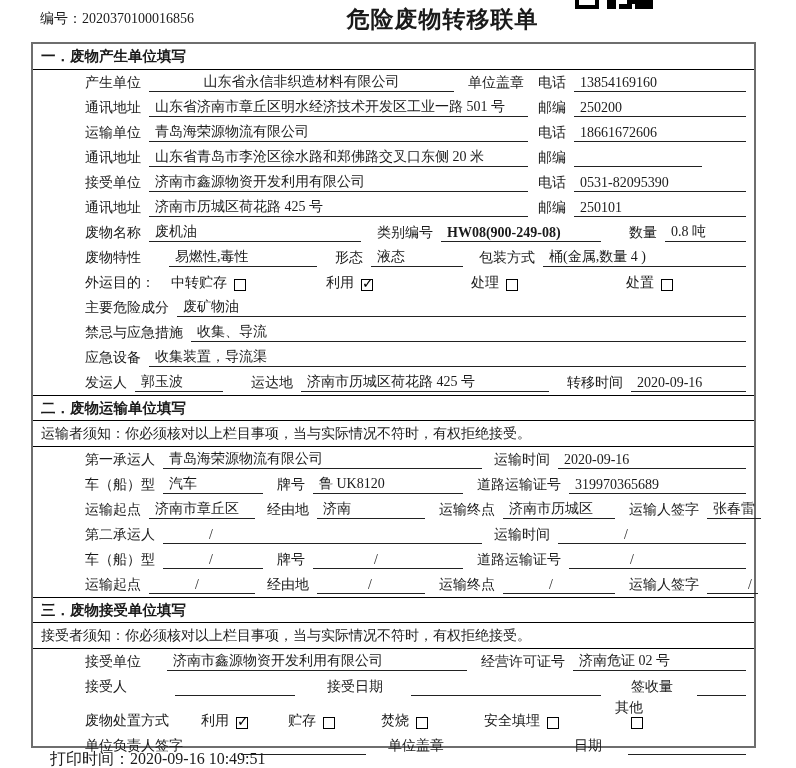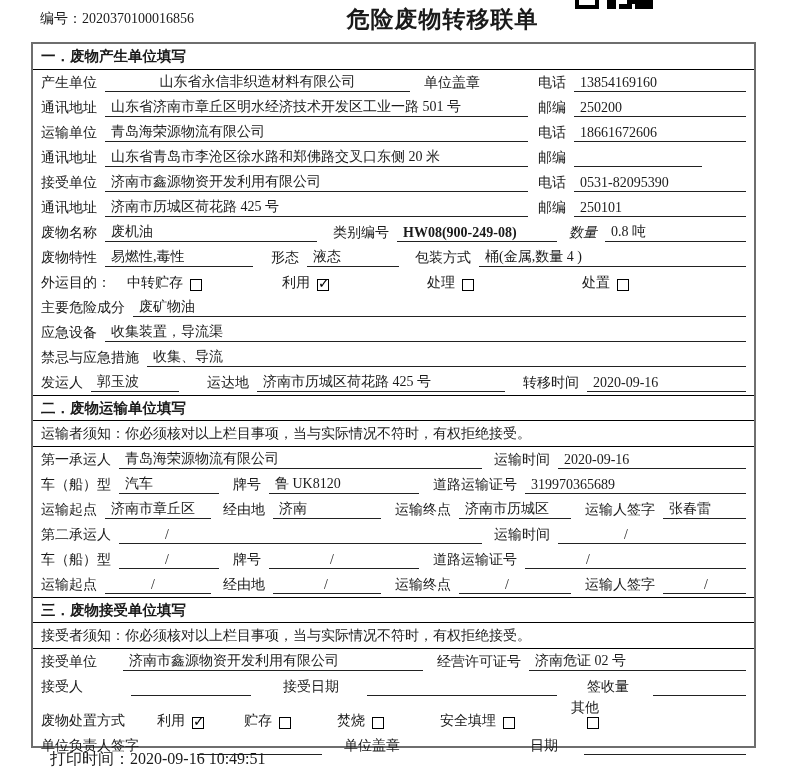--- a/index.html
+++ b/index.html
@@ -30,21 +30,21 @@
   .sec-header {
     flex:0 0 26px; display:flex; align-items:center; padding:0 8px;
     font-family:"Liberation Sans","DejaVu Sans",sans-serif;
     font-weight:bold; font-size:14.5px;
     border-bottom:1.5px solid #000;
   }
   .sec-header.mid { border-top:1.5px solid #000; }
   .notice-row { flex:0 0 26px; display:flex; align-items:center; padding:0 8px;
     border-bottom:1.5px solid #000; white-space:nowrap; }
   .row { flex:0 0 25px; display:flex; align-items:flex-end; padding:0 8px 3px 8px; }
-  .lbl { white-space:nowrap; padding-right:8px; flex:0 0 auto; }
+  .lbl { white-space:nowrap; padding-right:8px; flex:0 0 auto;margin-left:44px; }
   .plain { white-space:nowrap; flex:0 0 auto; }
   .val { border-bottom:1px solid #222; white-space:nowrap; padding:0 6px; min-height:17px; flex:0 0 auto; }
   .grow { flex:1 1 auto; }
   .rgroup-lbl { margin-left:auto; }
   
   .opt { display:flex; align-items:flex-end; white-space:nowrap; flex:0 0 auto; }
   .checkbox { display:inline-block; width:12px; height:12px; border:1.5px solid #000;
     margin:0 0 1px 7px; position:relative; flex:0 0 auto; }
   .checkbox.checked::after { content:"\2713"; position:absolute; left:0px; top:-5px;
     font-size:14px; font-weight:bold; color:#000;
@@ -112,27 +112,27 @@
     <span class="val grow">济南市历城区荷花路 425 号</span>
     <span class="lbl" style="margin-left:10px;">邮编</span>
     <span class="val" style="width:172px;">250101</span>
   </div>
 
   <div class="row">
     <span class="lbl">废物名称</span>
     <span class="val" style="width:212px;">废机油</span>
     <span class="lbl" style="margin-left:16px;">类别编号</span>
     <span class="val" style="width:160px;font-weight:bold;">HW08(900-249-08)</span>
-    <span class="lbl" style="margin-left:12px;font-style:italic;">数量</span>
+    <span class="lbl" style="margin-left:28px;">数量</span>
     <span class="val grow">0.8 吨</span>
   </div>
 
   <div class="row">
     <span class="lbl">废物特性</span>
-    <span class="val" style="width:148px;">易燃性,毒性</span>
+    <span class="val" style="width:148px;margin-left:20px;">易燃性,毒性</span>
     <span class="lbl" style="margin-left:18px;">形态</span>
     <span class="val" style="width:92px;">液态</span>
     <span class="lbl" style="margin-left:16px;">包装方式</span>
     <span class="val grow">桶(金属,数量  4 )</span>
   </div>
 
   <div class="row">
     <span class="lbl">外运目的：</span>
     <span class="opt" style="margin-left:8px;">
       <span>中转贮存</span>
@@ -151,27 +151,27 @@
       <span class="checkbox"></span>
     </span>
   </div>
 
   <div class="row">
     <span class="lbl">主要危险成分</span>
     <span class="val grow">废矿物油</span>
   </div>
 
   <div class="row">
+    <span class="lbl">禁忌与应急措施</span>
+    <span class="val grow">收集、导流</span>
+  </div>
+
+  <div class="row">
     <span class="lbl">应急设备</span>
     <span class="val grow">收集装置，导流渠</span>
-  </div>
-
-  <div class="row">
-    <span class="lbl">禁忌与应急措施</span>
-    <span class="val grow">收集、导流</span>
   </div>
 
   <div class="row">
     <span class="lbl">发运人</span>
     <span class="val" style="width:88px;">郭玉波</span>
     <span class="lbl" style="margin-left:28px;">运达地</span>
     <span class="val" style="width:248px;">济南市历城区荷花路 425 号</span>
     <span class="lbl" style="margin-left:18px;">转移时间</span>
     <span class="val grow">2020-09-16</span>
   </div>

